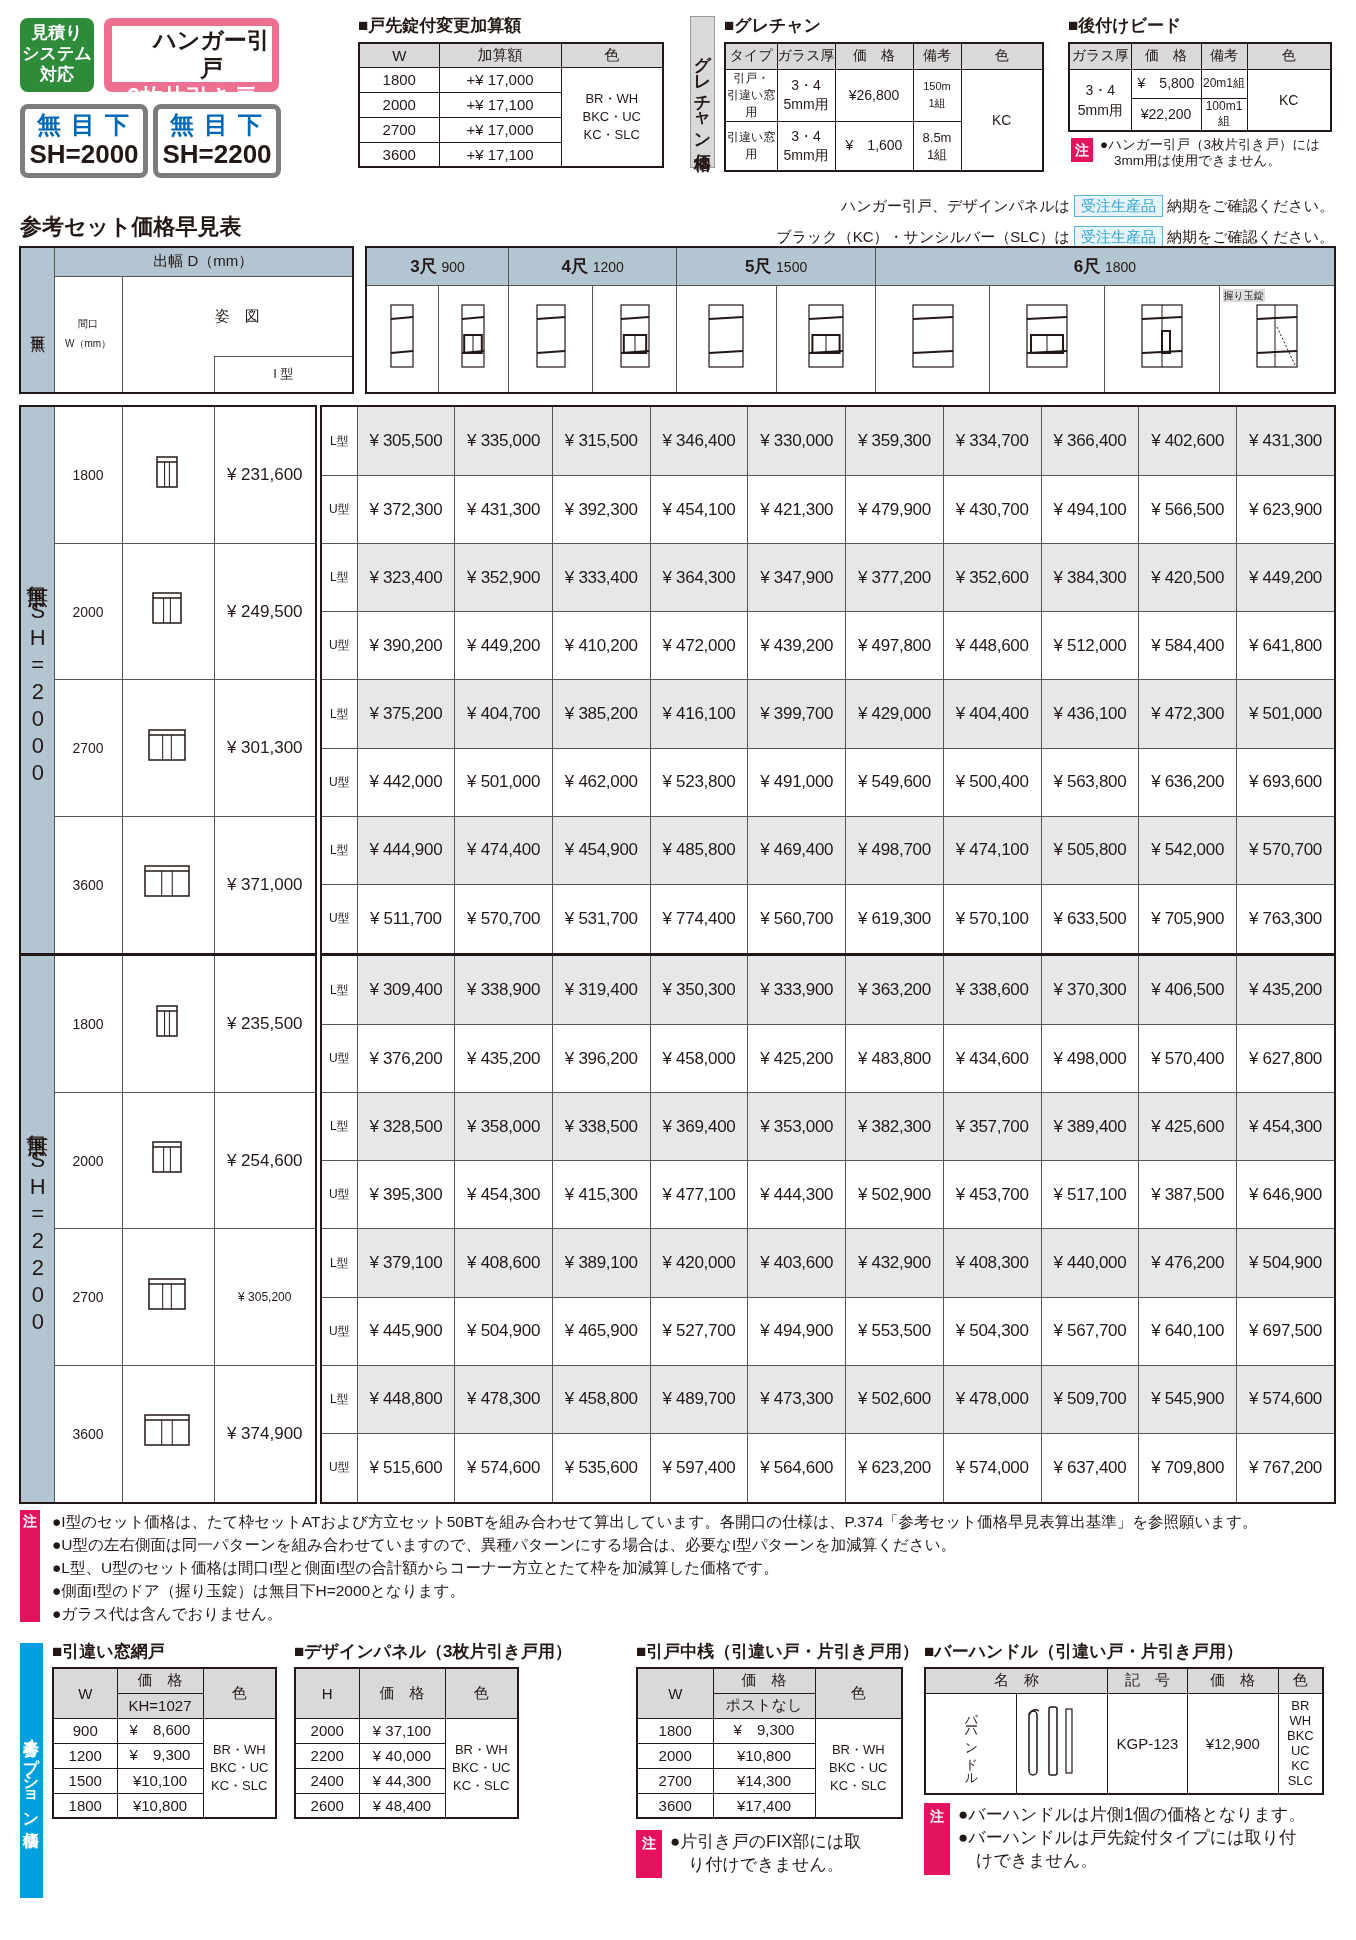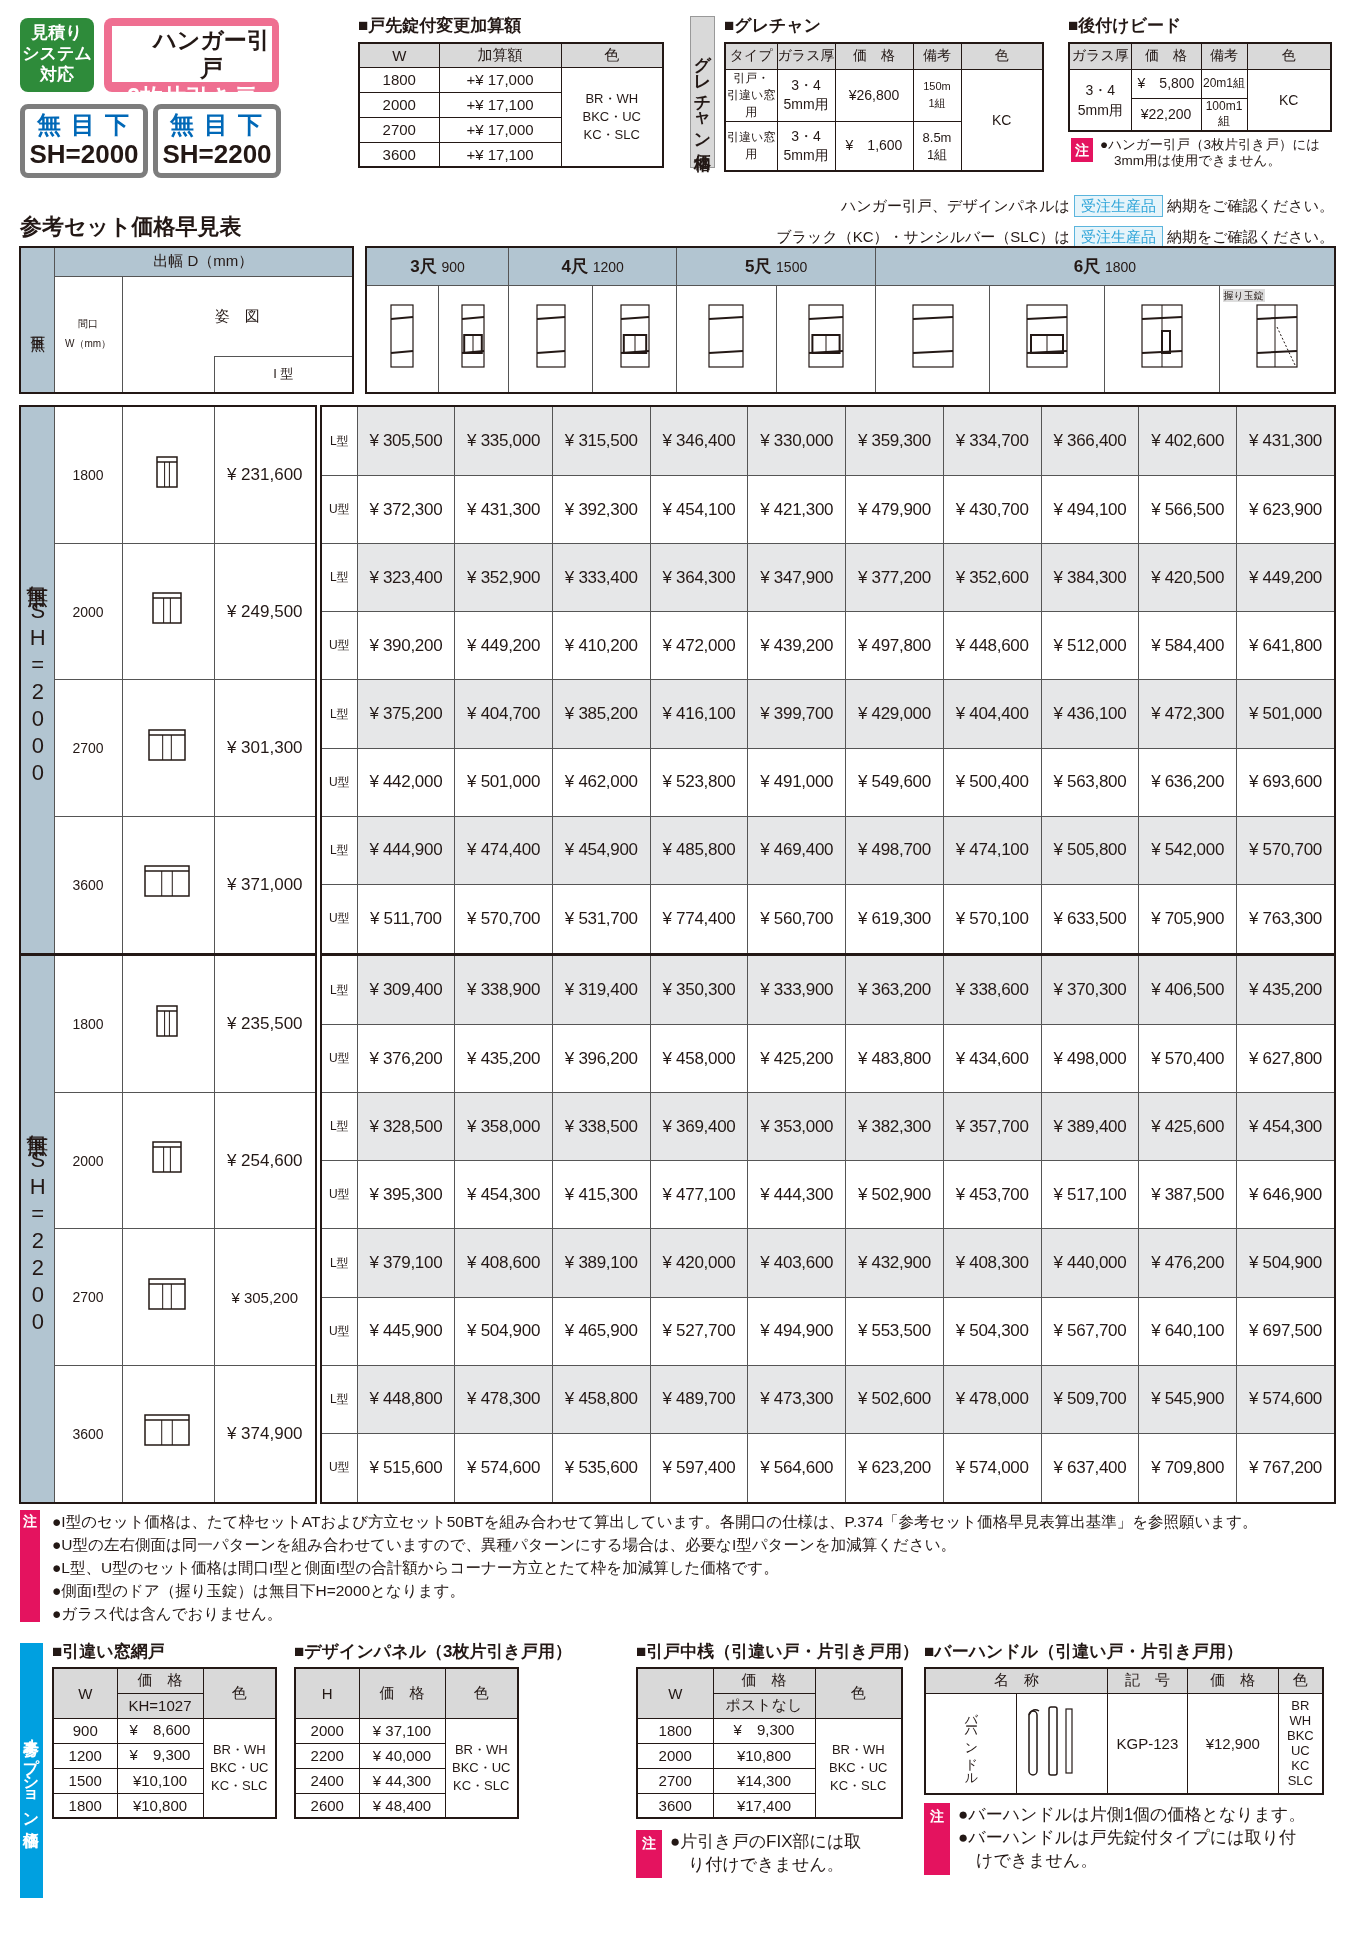--- a/index.html
+++ b/index.html
@@ -456,21 +456,21 @@
           <td style="font-size:17px">¥ 254,600</td>
         </tr>
         <tr>
           <td style="width:68px;font-size:14px">2700</td>
           <td style="width:92px"><svg width="42" height="36" viewBox="-2 -2 42 36">
               <rect x="0" y="0" width="36" height="30" fill="#fff" stroke="#231815" stroke-width="1.5"></rect>
               <line x1="0" y1="5" x2="36" y2="5" stroke="#231815" stroke-width="1.5"></line>
               <line x1="13.68" y1="5" x2="13.68" y2="30" stroke="#231815"></line>
               <line x1="22.32" y1="5" x2="22.32" y2="30" stroke="#231815"></line>
             </svg></td>
-          <td style="font-size:15px">¥ 305,200</td>
+          <td style="font-size:12px">¥ 305,200</td>
         </tr>
         <tr>
           <td style="width:68px;font-size:14px">3600</td>
           <td style="width:92px"><svg width="50" height="36" viewBox="-2 -2 50 36">
               <rect x="0" y="0" width="44" height="30" fill="#fff" stroke="#231815" stroke-width="1.5"></rect>
               <line x1="0" y1="5" x2="44" y2="5" stroke="#231815" stroke-width="1.5"></line>
               <line x1="16.72" y1="5" x2="16.72" y2="30" stroke="#231815"></line>
               <line x1="27.28" y1="5" x2="27.28" y2="30" stroke="#231815"></line>
             </svg></td>
           <td style="font-size:17px">¥ 374,900</td>

